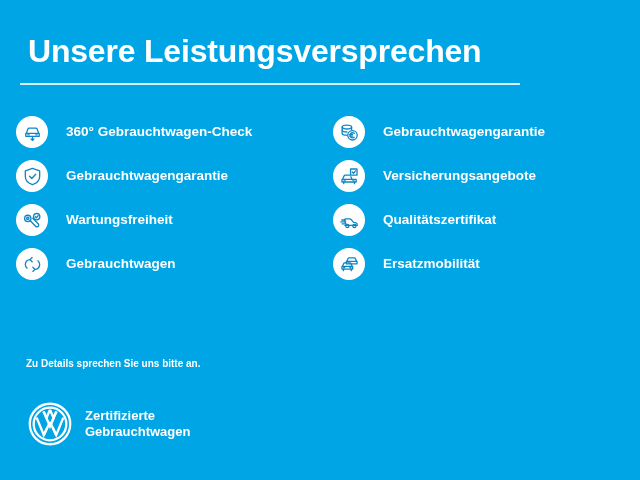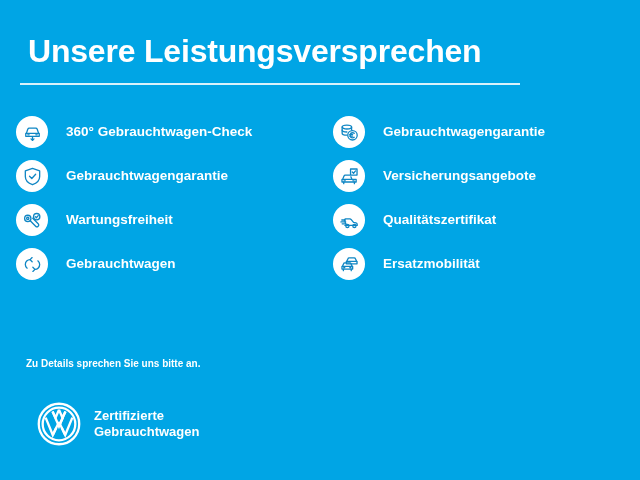--- a/index.html
+++ b/index.html
@@ -116,21 +116,21 @@
     font-size: 10px;
     font-weight: bold;
     line-height: 14px;
     white-space: nowrap;
     margin-left: 8px;
   }
 
   
   .brand {
     position: absolute;
-    left: 36px;
+    left: 27px;
     top: 401px;
     display: flex;
     flex-direction: row;
     align-items: center;
   }
   .vw-logo {
     width: 46px;
     height: 46px;
     display: block;
   }

